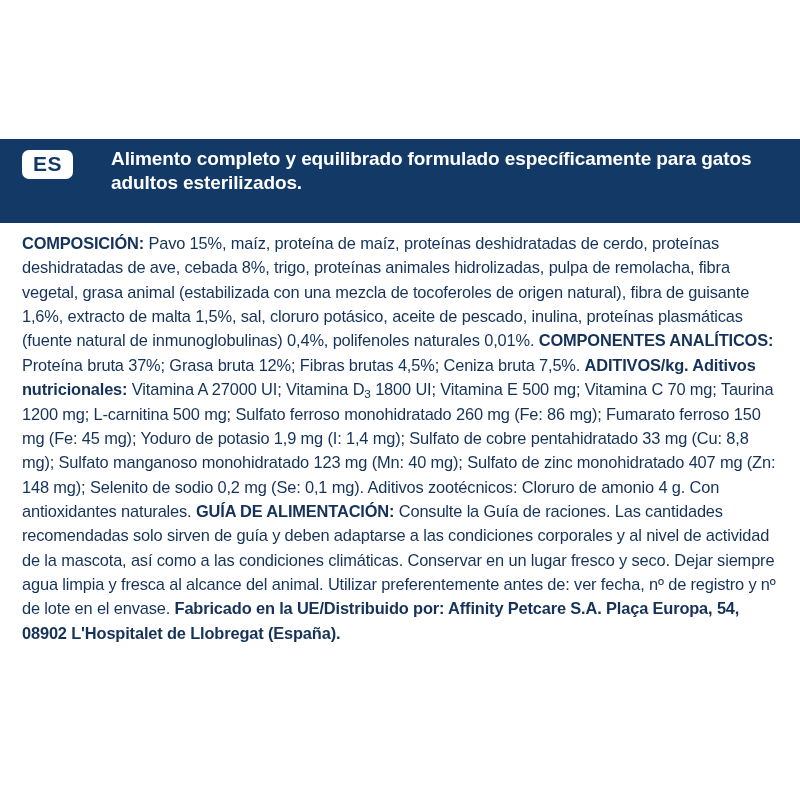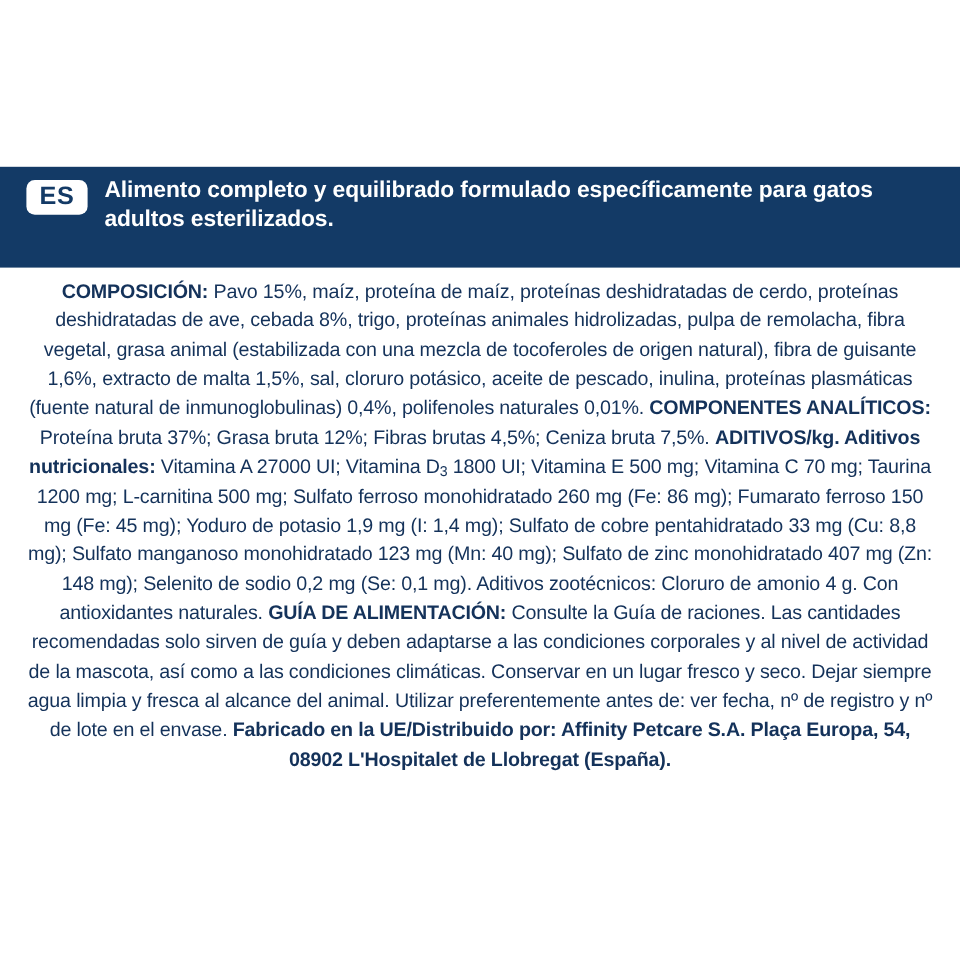--- a/index.html
+++ b/index.html
@@ -25,20 +25,21 @@
     position: absolute;
     left: 0;
     top: 139px;
     width: 800px;
     height: 84px;
     background: #133a66;
     display: flex;
     align-items: flex-start;
     box-sizing: border-box;
     padding: 8px 22px 0 22px;
+    gap: 24px;
   }
   .lang-badge {
     flex: 0 0 auto;
     background: #ffffff;
     color: #133a66;
     border-radius: 7px;
     font-size: 21px;
     font-weight: 700;
     letter-spacing: 0.5px;
     padding: 3px 11px 4px 11px;
@@ -55,21 +56,21 @@
     letter-spacing: -0.1px;
   }
   
   .body-block {
     position: absolute;
     left: 22px;
     top: 231px;
     width: 756px;
     font-size: 16.4px;
     line-height: 1.485;
-    text-align: center;
+    text-align: left;
     color: #14325a;
     letter-spacing: -0.15px;
   }
   .body-block p {
     margin: 0;
   }
   .lbl {
     font-weight: 700;
   }
   sub {

